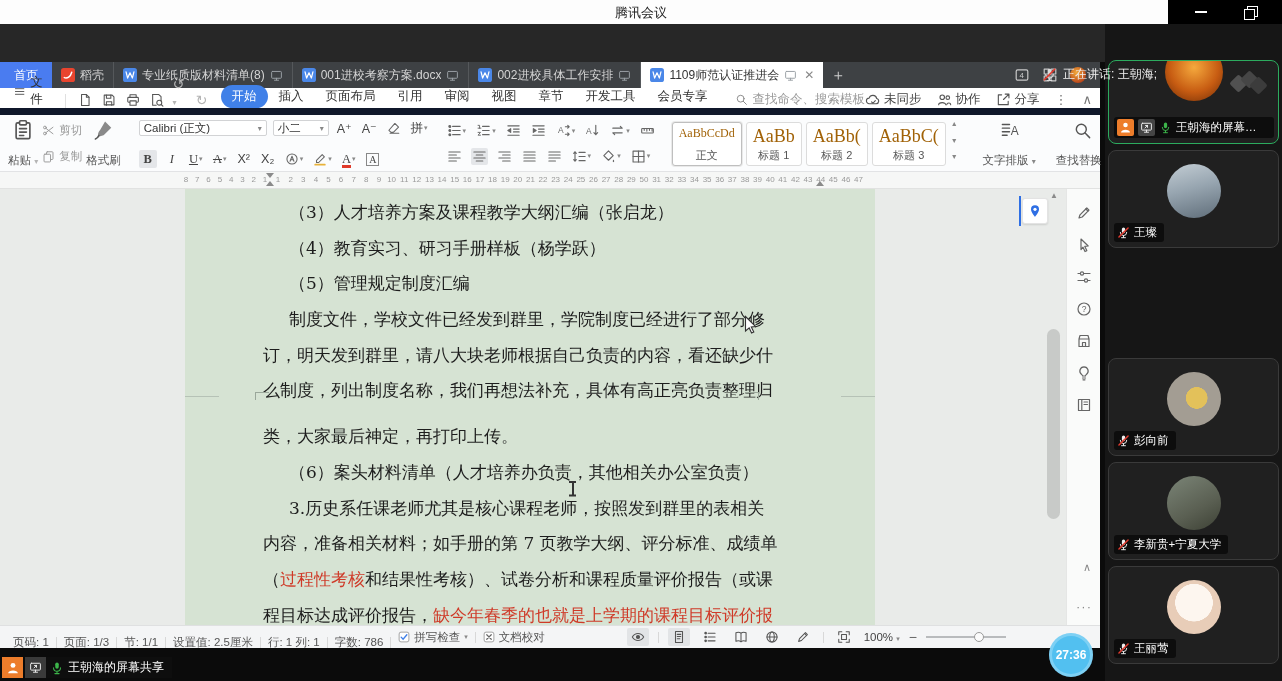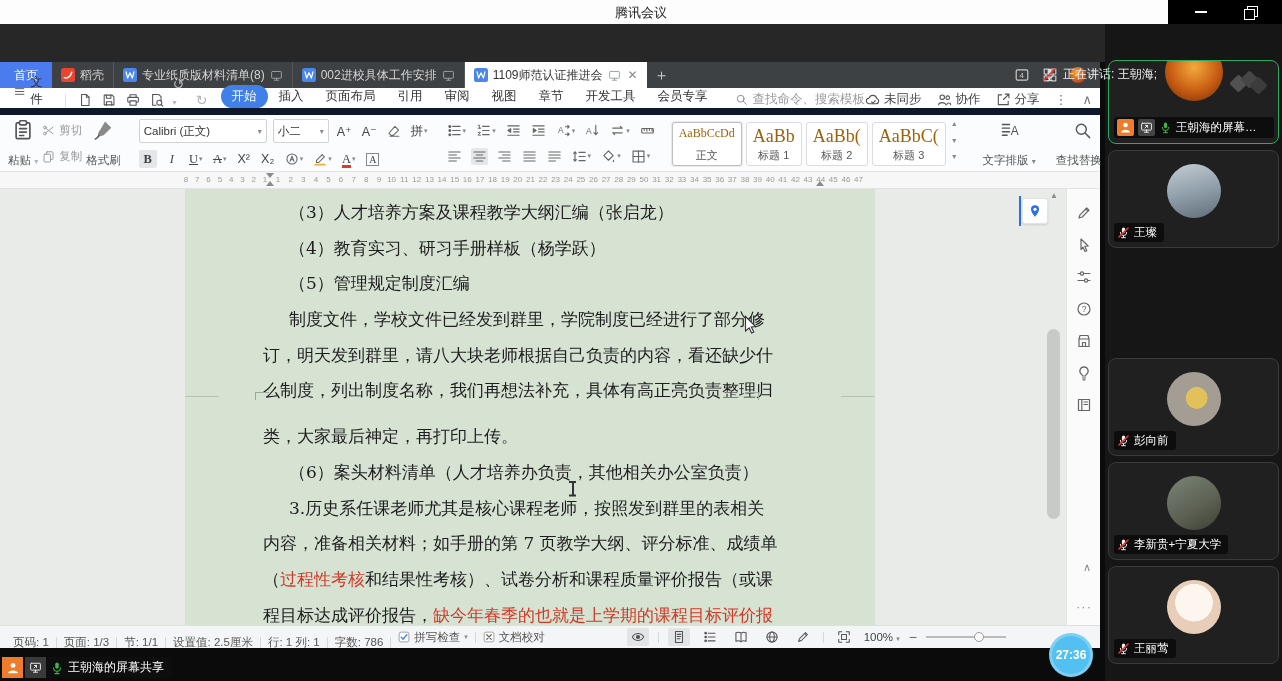--- a/index.html
+++ b/index.html
@@ -68,21 +68,21 @@
   .vr{width:1px;background:#e9eaeb;margin:3px 6px;}
   .rg{display:flex;align-items:center;}
   .rcol{display:flex;flex-direction:column;align-items:center;justify-content:space-between;height:100%;padding:1px 4px;}
   .rcol .big{width:22px;height:22px;color:#555;}
   .rcol .cap{font-size:11.5px;color:#555;white-space:nowrap;cursor:pointer;}
   .minirows{display:flex;flex-direction:column;justify-content:space-around;height:100%;}
   .minirow{display:flex;align-items:center;gap:4px;font-size:11.5px;color:#9a9a9a;cursor:pointer;white-space:nowrap;}
   .minirow .ic{width:13px;height:13px;color:#9a9a9a;}
   .fontcol{display:flex;flex-direction:column;justify-content:space-between;height:100%;padding:1px 2px;}
   .frow{display:flex;align-items:center;gap:6px;}
-  .combo{border:1px solid #d2d3d5;background:#fff;border-radius:2px;height:24px;display:flex;align-items:center;font-size:11.5px;color:#333;padding:0 4px;justify-content:space-between;cursor:pointer;white-space:nowrap;}
+  .combo{border:1px solid #d2d3d5;background:#fff;border-radius:2px;height:16px;display:flex;align-items:center;font-size:11.5px;color:#333;padding:0 4px;justify-content:space-between;cursor:pointer;white-space:nowrap;}
   .combo .car{font-size:8px;color:#888;margin-left:6px;}
   .fbtn{min-width:18px;height:18px;display:flex;align-items:center;justify-content:center;font-size:12.5px;color:#444;cursor:pointer;gap:1px;padding:0 2px;white-space:nowrap;}
   .fbtn.boxed{background:#e4e6e9;border-radius:2px;}
   .fbtn .car{font-size:7px;color:#888;}
   .fbtn .ic{width:14px;height:14px;}
   .b-b{font-weight:bold;font-family:"Liberation Serif",serif;}
   .b-i{font-style:italic;font-family:"Liberation Serif",serif;}
   .b-u{text-decoration:underline;font-family:"Liberation Serif",serif;}
   .b-strike{text-decoration:line-through;font-family:"Liberation Serif",serif;}
   .b-red{position:relative;font-family:"Liberation Serif",serif;}
@@ -208,20 +208,35 @@
           <span class="lbl">稻壳</span>
         </div>
         <div class="tab">
           <span class="ic" style="width:14px;height:14px">
             <svg viewBox="0 0 16 16">
               <rect width="16" height="16" rx="3" fill="#4a87e8"></rect>
               <path d="M3.5 4.5l1.8 7 2.7-6 2.7 6 1.8-7" stroke="#fff" stroke-width="1.4" fill="none" stroke-linecap="round" stroke-linejoin="round"></path>
             </svg>
           </span>
           <span class="lbl">专业纸质版材料清单(8)</span>
+          <span class="ic">
+            <svg viewBox="0 0 16 16" fill="none" stroke="currentColor" stroke-width="1.2" stroke-linecap="round" stroke-linejoin="round">
+              <rect x="2" y="3" width="12" height="8.4" rx="1"></rect>
+              <path d="M8 11.4v2M5.5 13.8h5"></path>
+            </svg>
+          </span>
+        </div>
+        <div class="tab">
+          <span class="ic" style="width:14px;height:14px">
+            <svg viewBox="0 0 16 16">
+              <rect width="16" height="16" rx="3" fill="#4a87e8"></rect>
+              <path d="M3.5 4.5l1.8 7 2.7-6 2.7 6 1.8-7" stroke="#fff" stroke-width="1.4" fill="none" stroke-linecap="round" stroke-linejoin="round"></path>
+            </svg>
+          </span>
+          <span class="lbl">001进校考察方案.docx</span>
           <span class="ic">
             <svg viewBox="0 0 16 16" fill="none" stroke="currentColor" stroke-width="1.2" stroke-linecap="round" stroke-linejoin="round">
               <rect x="2" y="3" width="12" height="8.4" rx="1"></rect>
               <path d="M8 11.4v2M5.5 13.8h5"></path>
             </svg>
           </span>
         </div>
         <div class="tab">
           <span class="ic" style="width:14px;height:14px">
             <svg viewBox="0 0 16 16">

